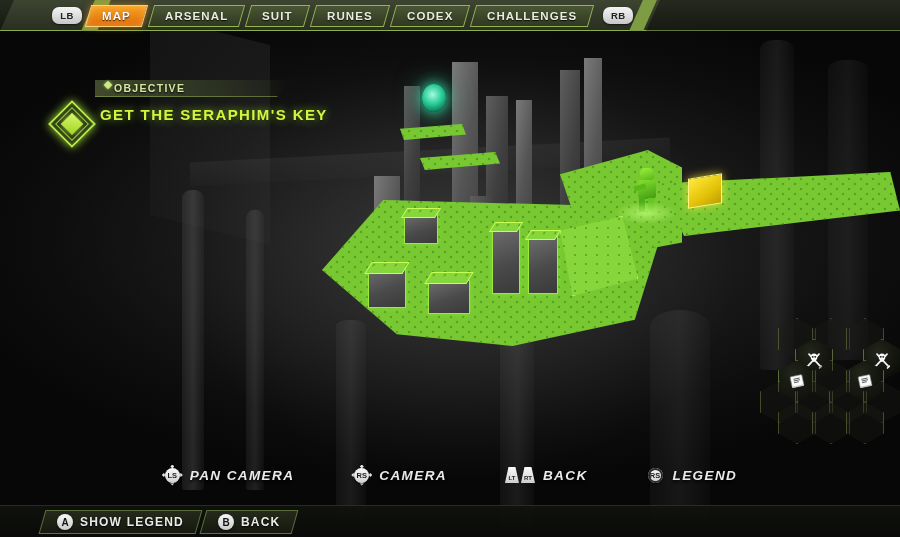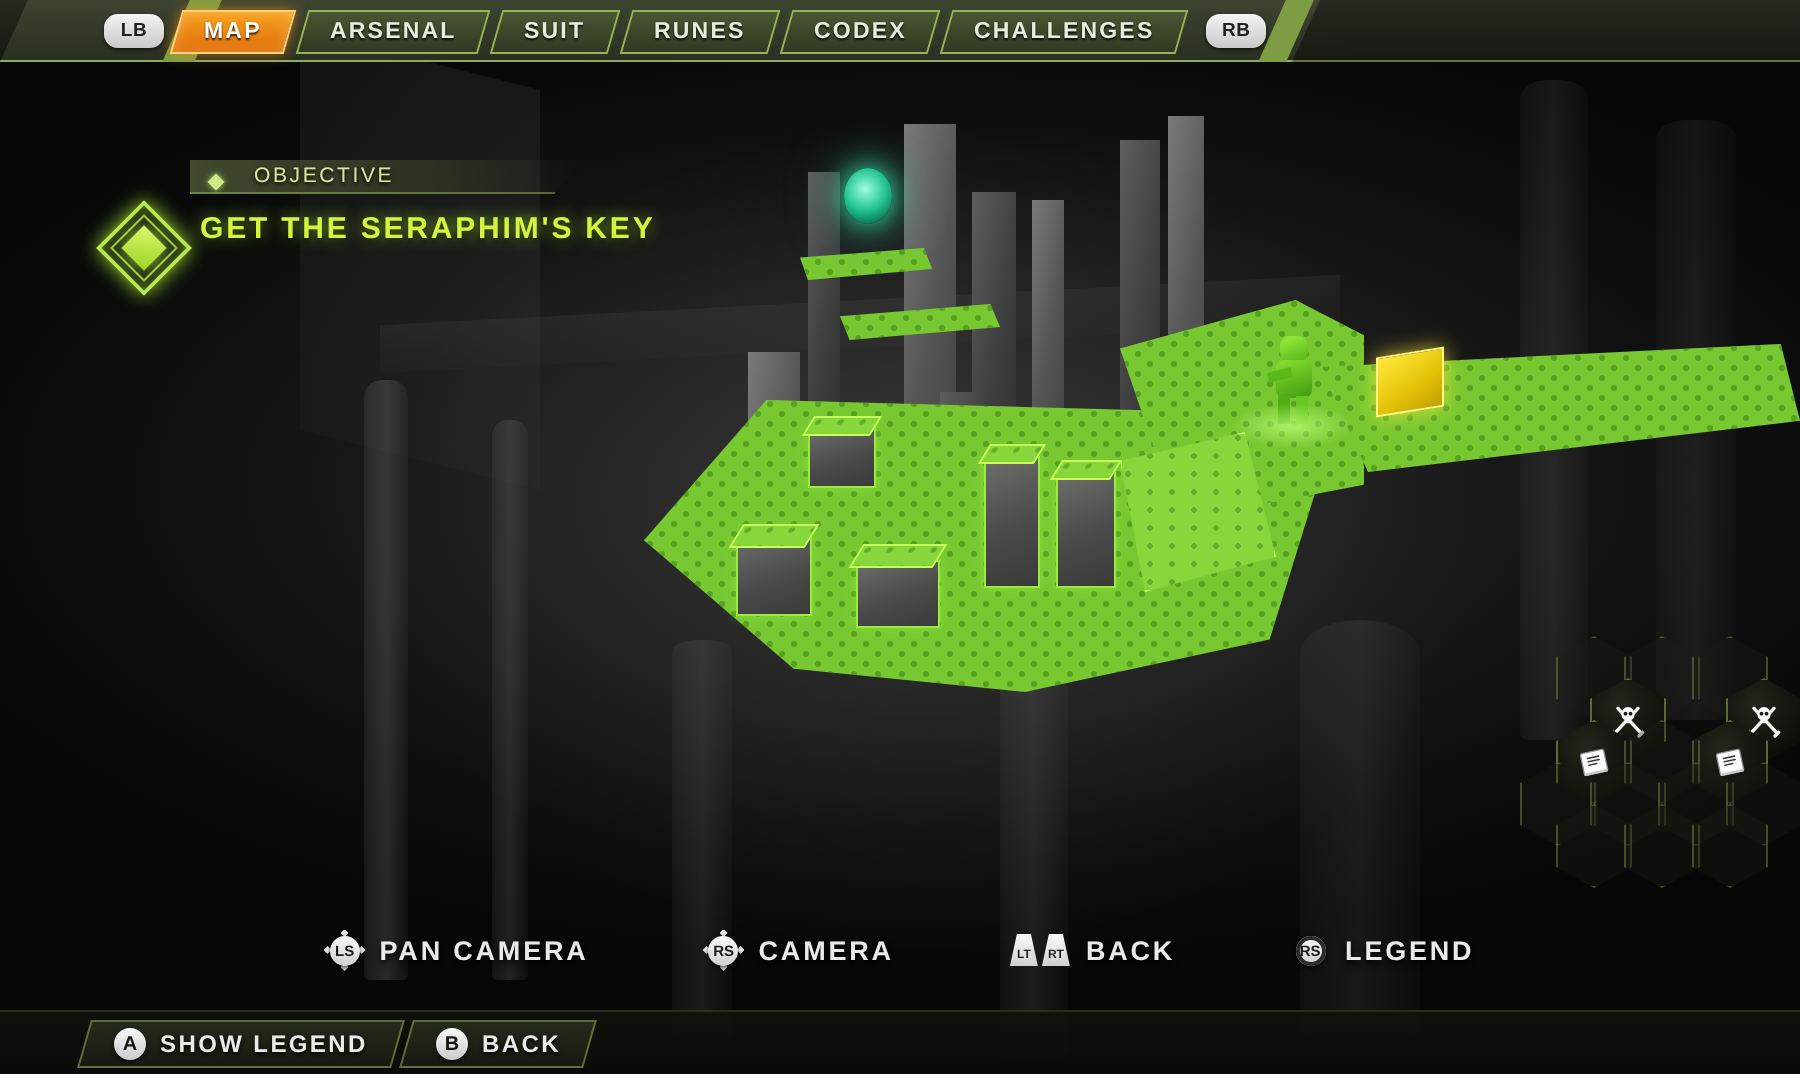--- a/index.html
+++ b/index.html
@@ -122,23 +122,23 @@
   }
   #obj-label-bar {
     position:absolute; left:47px; top:2px;
     width:196px; height:17px;
     background:linear-gradient(90deg, rgba(70,80,48,.92), rgba(60,70,42,.55) 62%, rgba(55,64,38,0));
     clip-path:polygon(0 0, 196px 0, 182px 17px, 0 17px);
     border-bottom:1px solid rgba(170,200,90,.45);
   }
   #obj-label {
     position:absolute; left:57px; top:4px;
-    font-size:10.5px; font-weight:normal; letter-spacing:1.3px;
+    font-size:10.5px; font-weight:bold; letter-spacing:1.3px;
     color:#d6e8a0; text-shadow:0 1px 2px #000;
-    display:flex; align-items:flex-end; gap:16px;
+    display:flex; align-items:flex-start; gap:3px;
   }
   .mini-diamond {
     width:6px; height:6px; background:#cfe886;
     transform:rotate(45deg); display:inline-block;
     box-shadow:0 0 3px rgba(200,255,100,.8);
   }
   #obj-diamond {
     position:absolute; left:0px; top:22px;
     width:48px; height:48px;
     display:flex; align-items:center; justify-content:center;
@@ -186,21 +186,21 @@
 
   
   #hints {
     position:absolute; left:0; top:458px; width:900px; height:34px;
     display:flex; align-items:center; justify-content:center; gap:58px;
     z-index:35;
   }
   .hint { display:flex; align-items:center; gap:8px; }
   .hint-label {
     font-size:13.5px; font-weight:bold; letter-spacing:1.4px;
-    color:#eaeaea; text-shadow:0 2px 3px rgba(0,0,0,.95);
+    color:#eaeaea; text-shadow:0 2px 3px rgba(0,0,0,.95);font-style:italic;
   }
   .stick {
     position:relative; width:19px; height:19px; flex:0 0 auto;
   }
   .stick .ring {
     position:absolute; inset:2px; border-radius:50%;
     background:linear-gradient(180deg,#fafafa,#d0d0d0);
     display:flex; align-items:center; justify-content:center;
     font-size:7.5px; font-weight:bold; color:#1a1a1a; letter-spacing:0;
     box-shadow:0 1px 2px rgba(0,0,0,.7);

